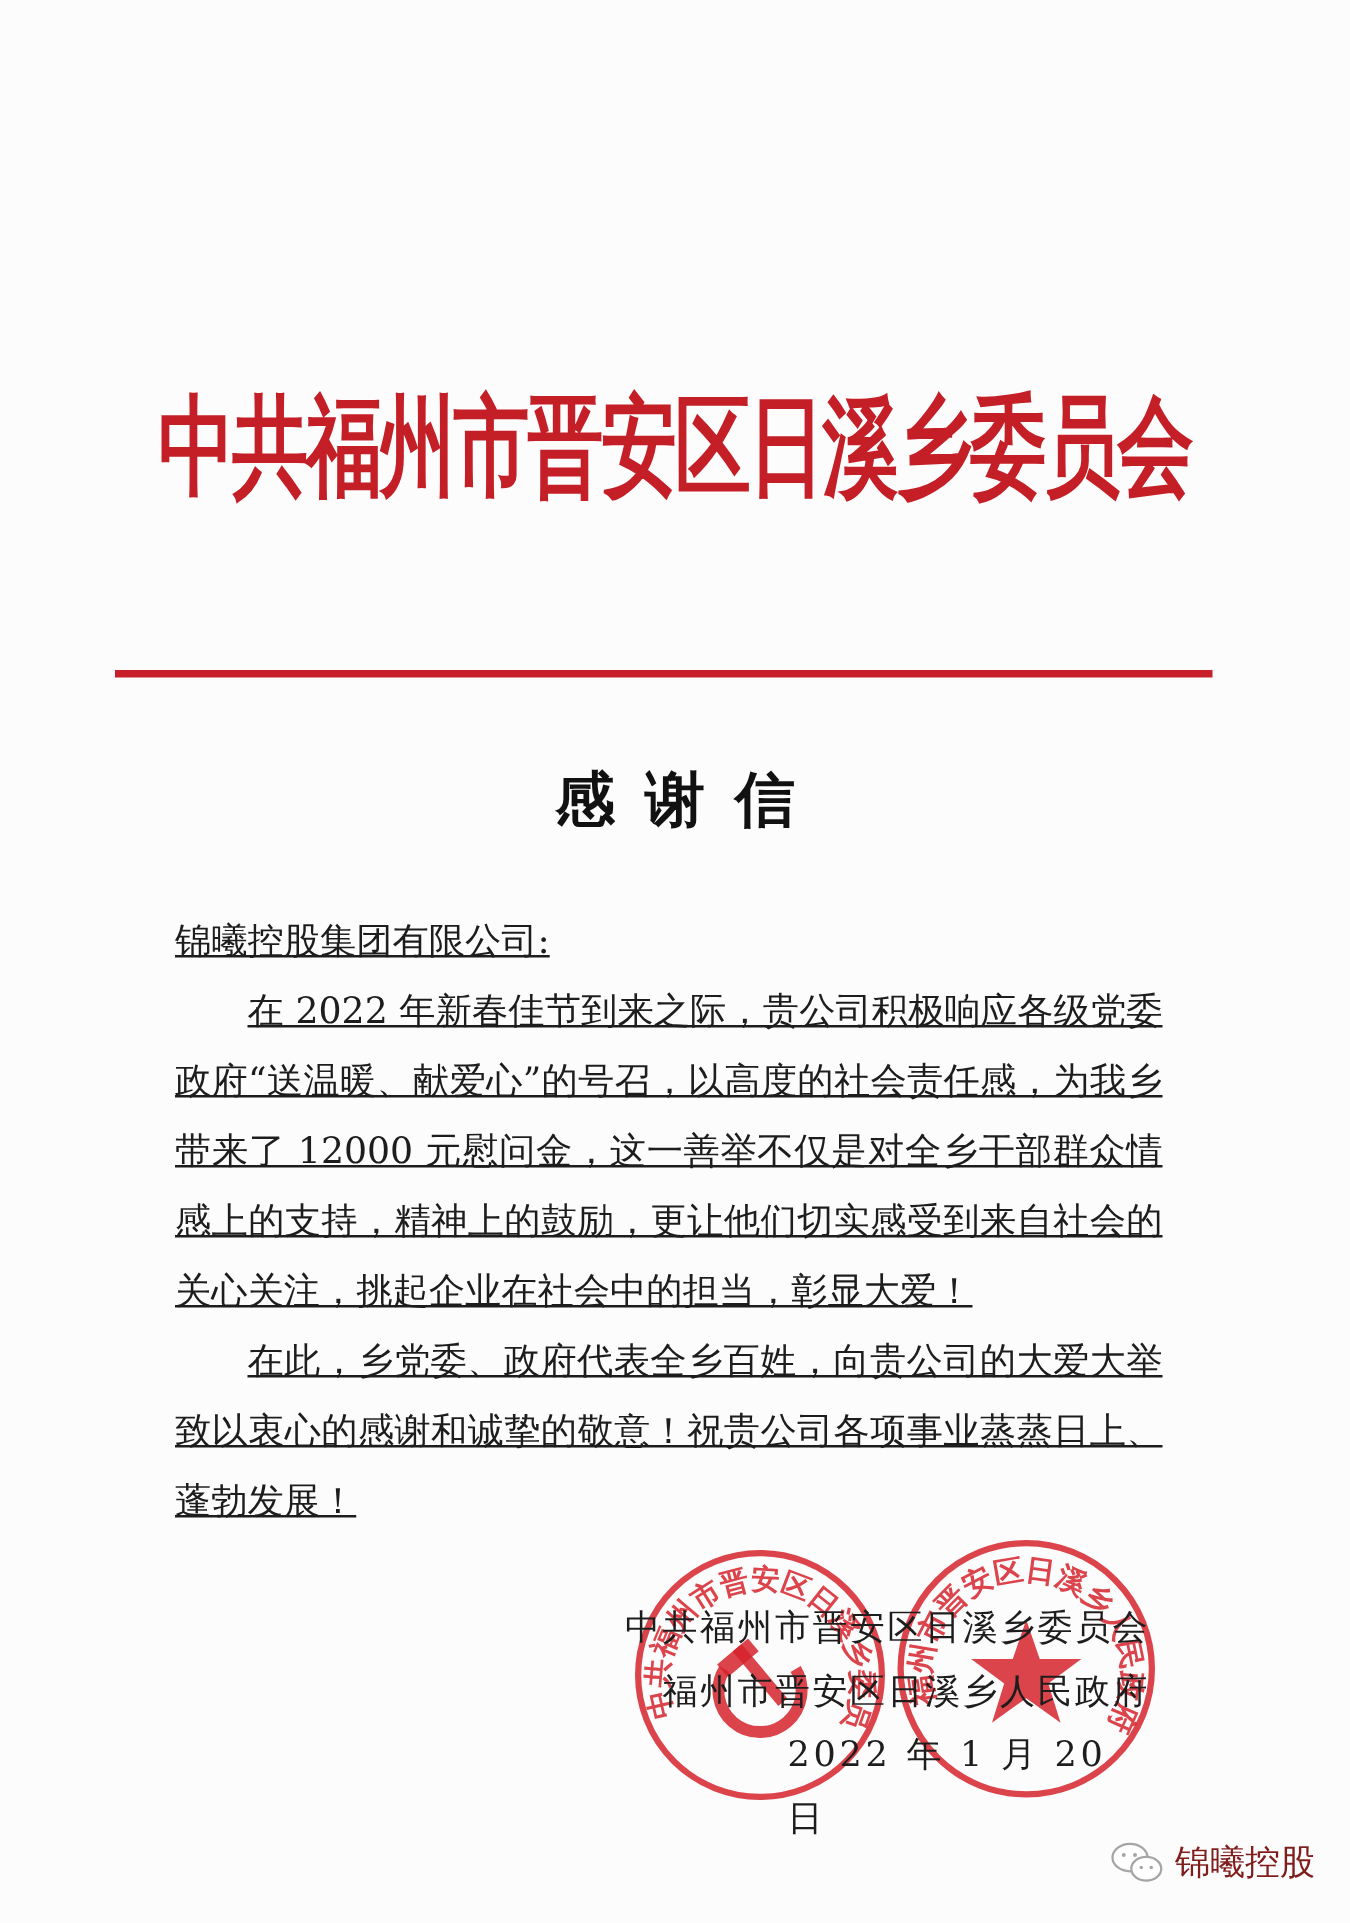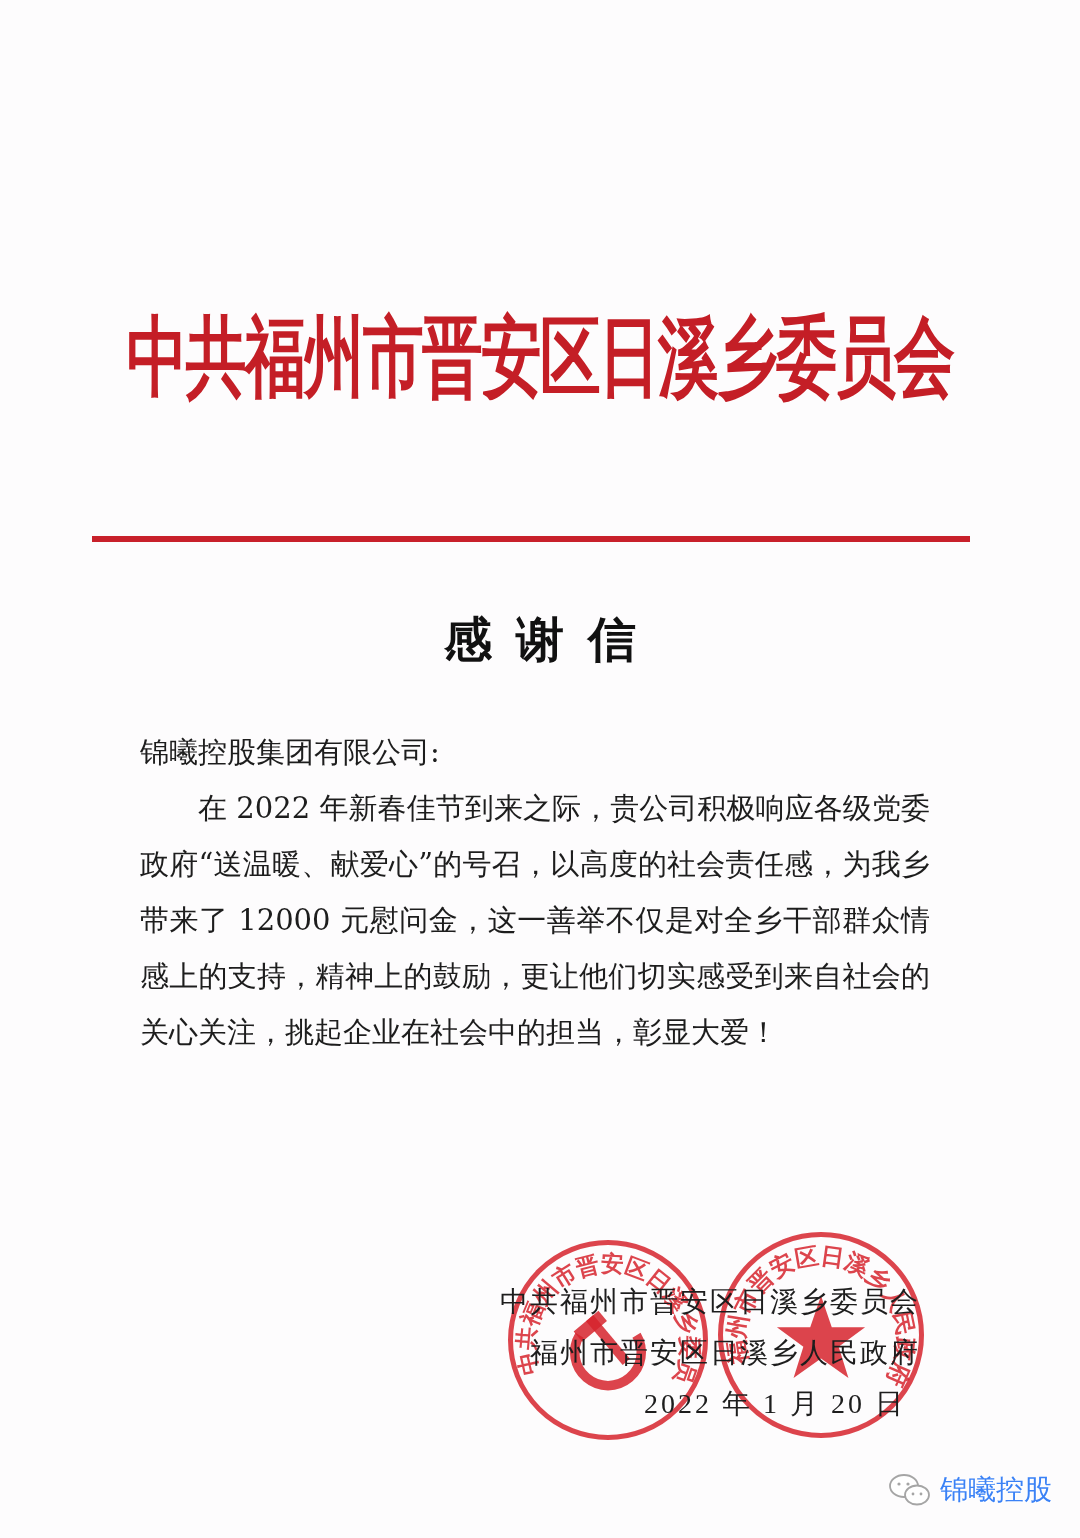--- a/index.html
+++ b/index.html
@@ -30,61 +30,63 @@
     position: absolute; left: 0; top: 608px; width: 1080px;
     text-align: center;
     font-size: 48px; font-weight: bold; letter-spacing: 24px;
     color: #111;
     text-indent: 24px;
   }
   .body-text {
     position: absolute; left: 140px; top: 724px; width: 790px;
     font-size: 29px; line-height: 56px;
     color: #1d1d1d;
+    text-decoration: underline;
   }
   .body-text p { margin: 0; text-align: justify; }
   .salutation { }
   .para { text-indent: 58px; }
   .signature {
     position: absolute; left: 480px; top: 1276px; width: 440px;
     font-size: 28px; line-height: 51px; color: #1d1d1d;
     text-align: right;
     z-index: 3;
   }
   .signature .line1 { letter-spacing: 2px; }
   .signature .line2 { letter-spacing: 2px; }
-  .signature .line3 { text-align: center; padding-left: 150px; letter-spacing: 3px; font-family: Liberation Serif, serif; }
+  .signature .line3 { text-align: left; padding-left: 150px; letter-spacing: 3px; }
   .seal {
     position: absolute; border-radius: 50%;
     border: 5px solid rgba(214,35,45,0.85);
     z-index: 2;
   }
   .seal-party { left: 508px; top: 1240px; width: 190px; height: 190px; }
   .seal-gov { left: 718px; top: 1232px; width: 196px; height: 196px; }
   .seal svg { position: absolute; left: 0; top: 0; width: 100%; height: 100%; }
   .watermark {
     position: absolute; left: 888px; top: 1468px; height: 44px;
     display: flex; align-items: center; gap: 8px;
-    color: #3b82f6; font-family: "DejaVu Sans", "Liberation Sans", sans-serif;
+    color: #7f1d1d; font-family: "DejaVu Sans", "Liberation Sans", sans-serif;
     font-size: 28px; z-index: 4;
     text-shadow: 0 0 1px #fff, 1px 1px 0 #fff;
   }
   .wechat-icon { width: 44px; height: 36px; }
 </style>
 </head>
 <body>
 
 <div class="letterhead">中共福州市晋安区日溪乡委员会</div>
 <div class="red-rule"></div>
 
 <div class="doc-title">感谢信</div>
 
 <div class="body-text">
   <p class="salutation">锦曦控股集团有限公司:</p>
   <p class="para">在 2022 年新春佳节到来之际，贵公司积极响应各级党委政府“送温暖、献爱心”的号召，以高度的社会责任感，为我乡带来了 12000 元慰问金，这一善举不仅是对全乡干部群众情感上的支持，精神上的鼓励，更让他们切实感受到来自社会的关心关注，挑起企业在社会中的担当，彰显大爱！</p>
+  <p class="para">在此，乡党委、政府代表全乡百姓，向贵公司的大爱大举致以衷心的感谢和诚挚的敬意！祝贵公司各项事业蒸蒸日上、蓬勃发展！</p>
 </div>
 
 <div class="seal seal-party">
   <svg viewBox="0 0 200 200">
     <defs>
       <path id="arcA" d="M 30 140 A 78 78 0 1 1 170 140"></path>
     </defs>
     <text font-size="24" fill="rgba(214,35,45,0.85)" font-weight="bold" font-family="DejaVu Sans, sans-serif">
       <textPath href="#arcA" startOffset="2%">中共福州市晋安区日溪乡委员会</textPath>
     </text>

